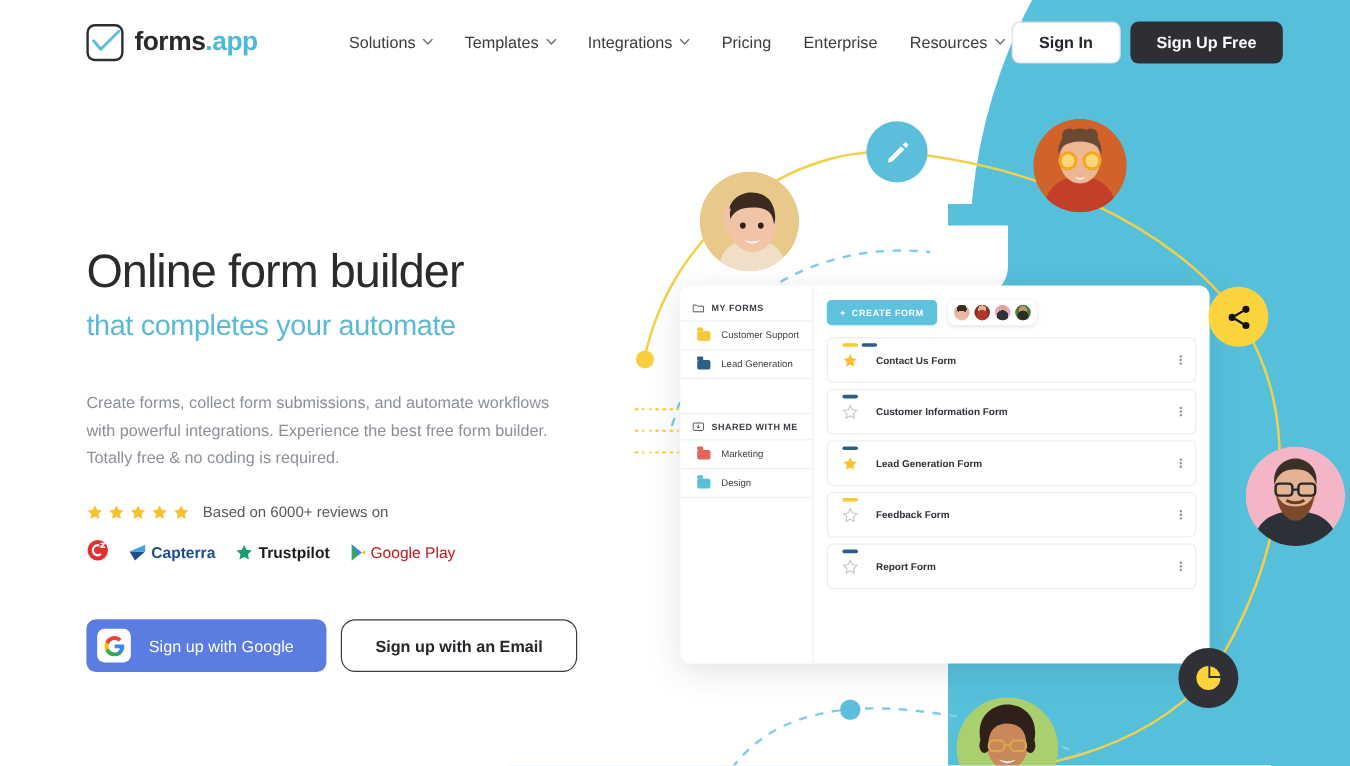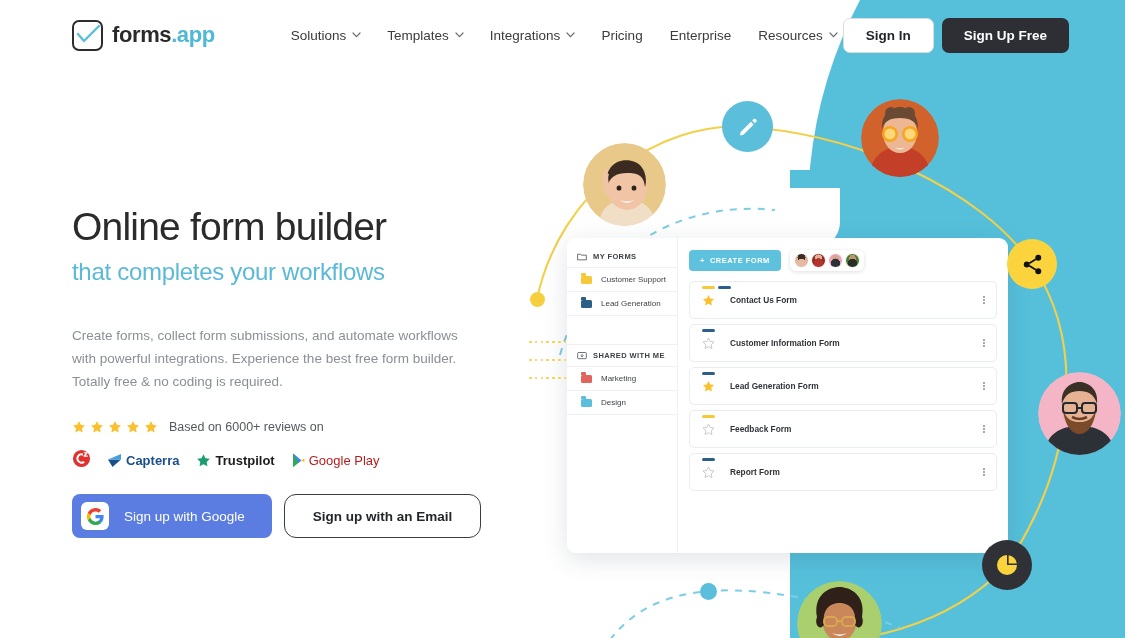--- a/index.html
+++ b/index.html
@@ -83,21 +83,21 @@
   .stars svg { display: block; }
   .rating-text { font-size: 12.5px; color: #55585e; }
 
   .brands { margin-top: 12px; display: flex; align-items: flex-end; gap: 17px; height: 22px; }
   .brand { display: flex; align-items: center; gap: 4px; font-size: 13px; font-weight: bold; }
   .brand-g2 { color: #e0312e; }
   .brand-capterra { color: #1c4e8c; }
   .brand-trustpilot { color: #1c1c1c; }
   .brand-gplay { color: #b91c1c; font-weight: normal; font-size: 13px; }
 
-  .ctas { margin-top: 26px; display: flex; gap: 12px; align-items: center; }
+  .ctas { margin-top: 48px; display: flex; gap: 12px; align-items: center; }
   .btn-google {
     background: #5b7ce0; border: none; border-radius: 8px; height: 44px;
     display: flex; align-items: center; gap: 15px; padding: 0 27px 0 9px; cursor: pointer;
   }
   .g-badge {
     width: 28px; height: 28px; background: #fff; border-radius: 6px;
     display: flex; align-items: center; justify-content: center;
   }
   .btn-google span { color: #fff; font-size: 13.5px; }
   .btn-email {
@@ -257,21 +257,21 @@
     </nav>
 
     <div class="auth">
       <button class="btn-signin">Sign In</button>
       <button class="btn-signup">Sign Up Free</button>
     </div>
   </div>
 
   <div class="hero">
     <h1 class="h1">Online form builder</h1>
-    <div class="h2">that completes your workflows</div>
+    <div class="h2">that completes your automate</div>
     <p class="lede">Create forms, collect form submissions, and automate workflows with powerful integrations. Experience the best free form builder. Totally free &amp; no coding is required.</p>
 
     <div class="rating">
       <div class="stars">
         <span>
             <svg width="14" height="14" viewBox="0 0 16 16">
               <path d="M8 1.2l2.1 4.3 4.7.7-3.4 3.3.8 4.7L8 11.9 3.8 14.2l.8-4.7L1.2 6.2l4.7-.7z" fill="#fbc02d"></path>
             </svg>
           </span>
         <span>

